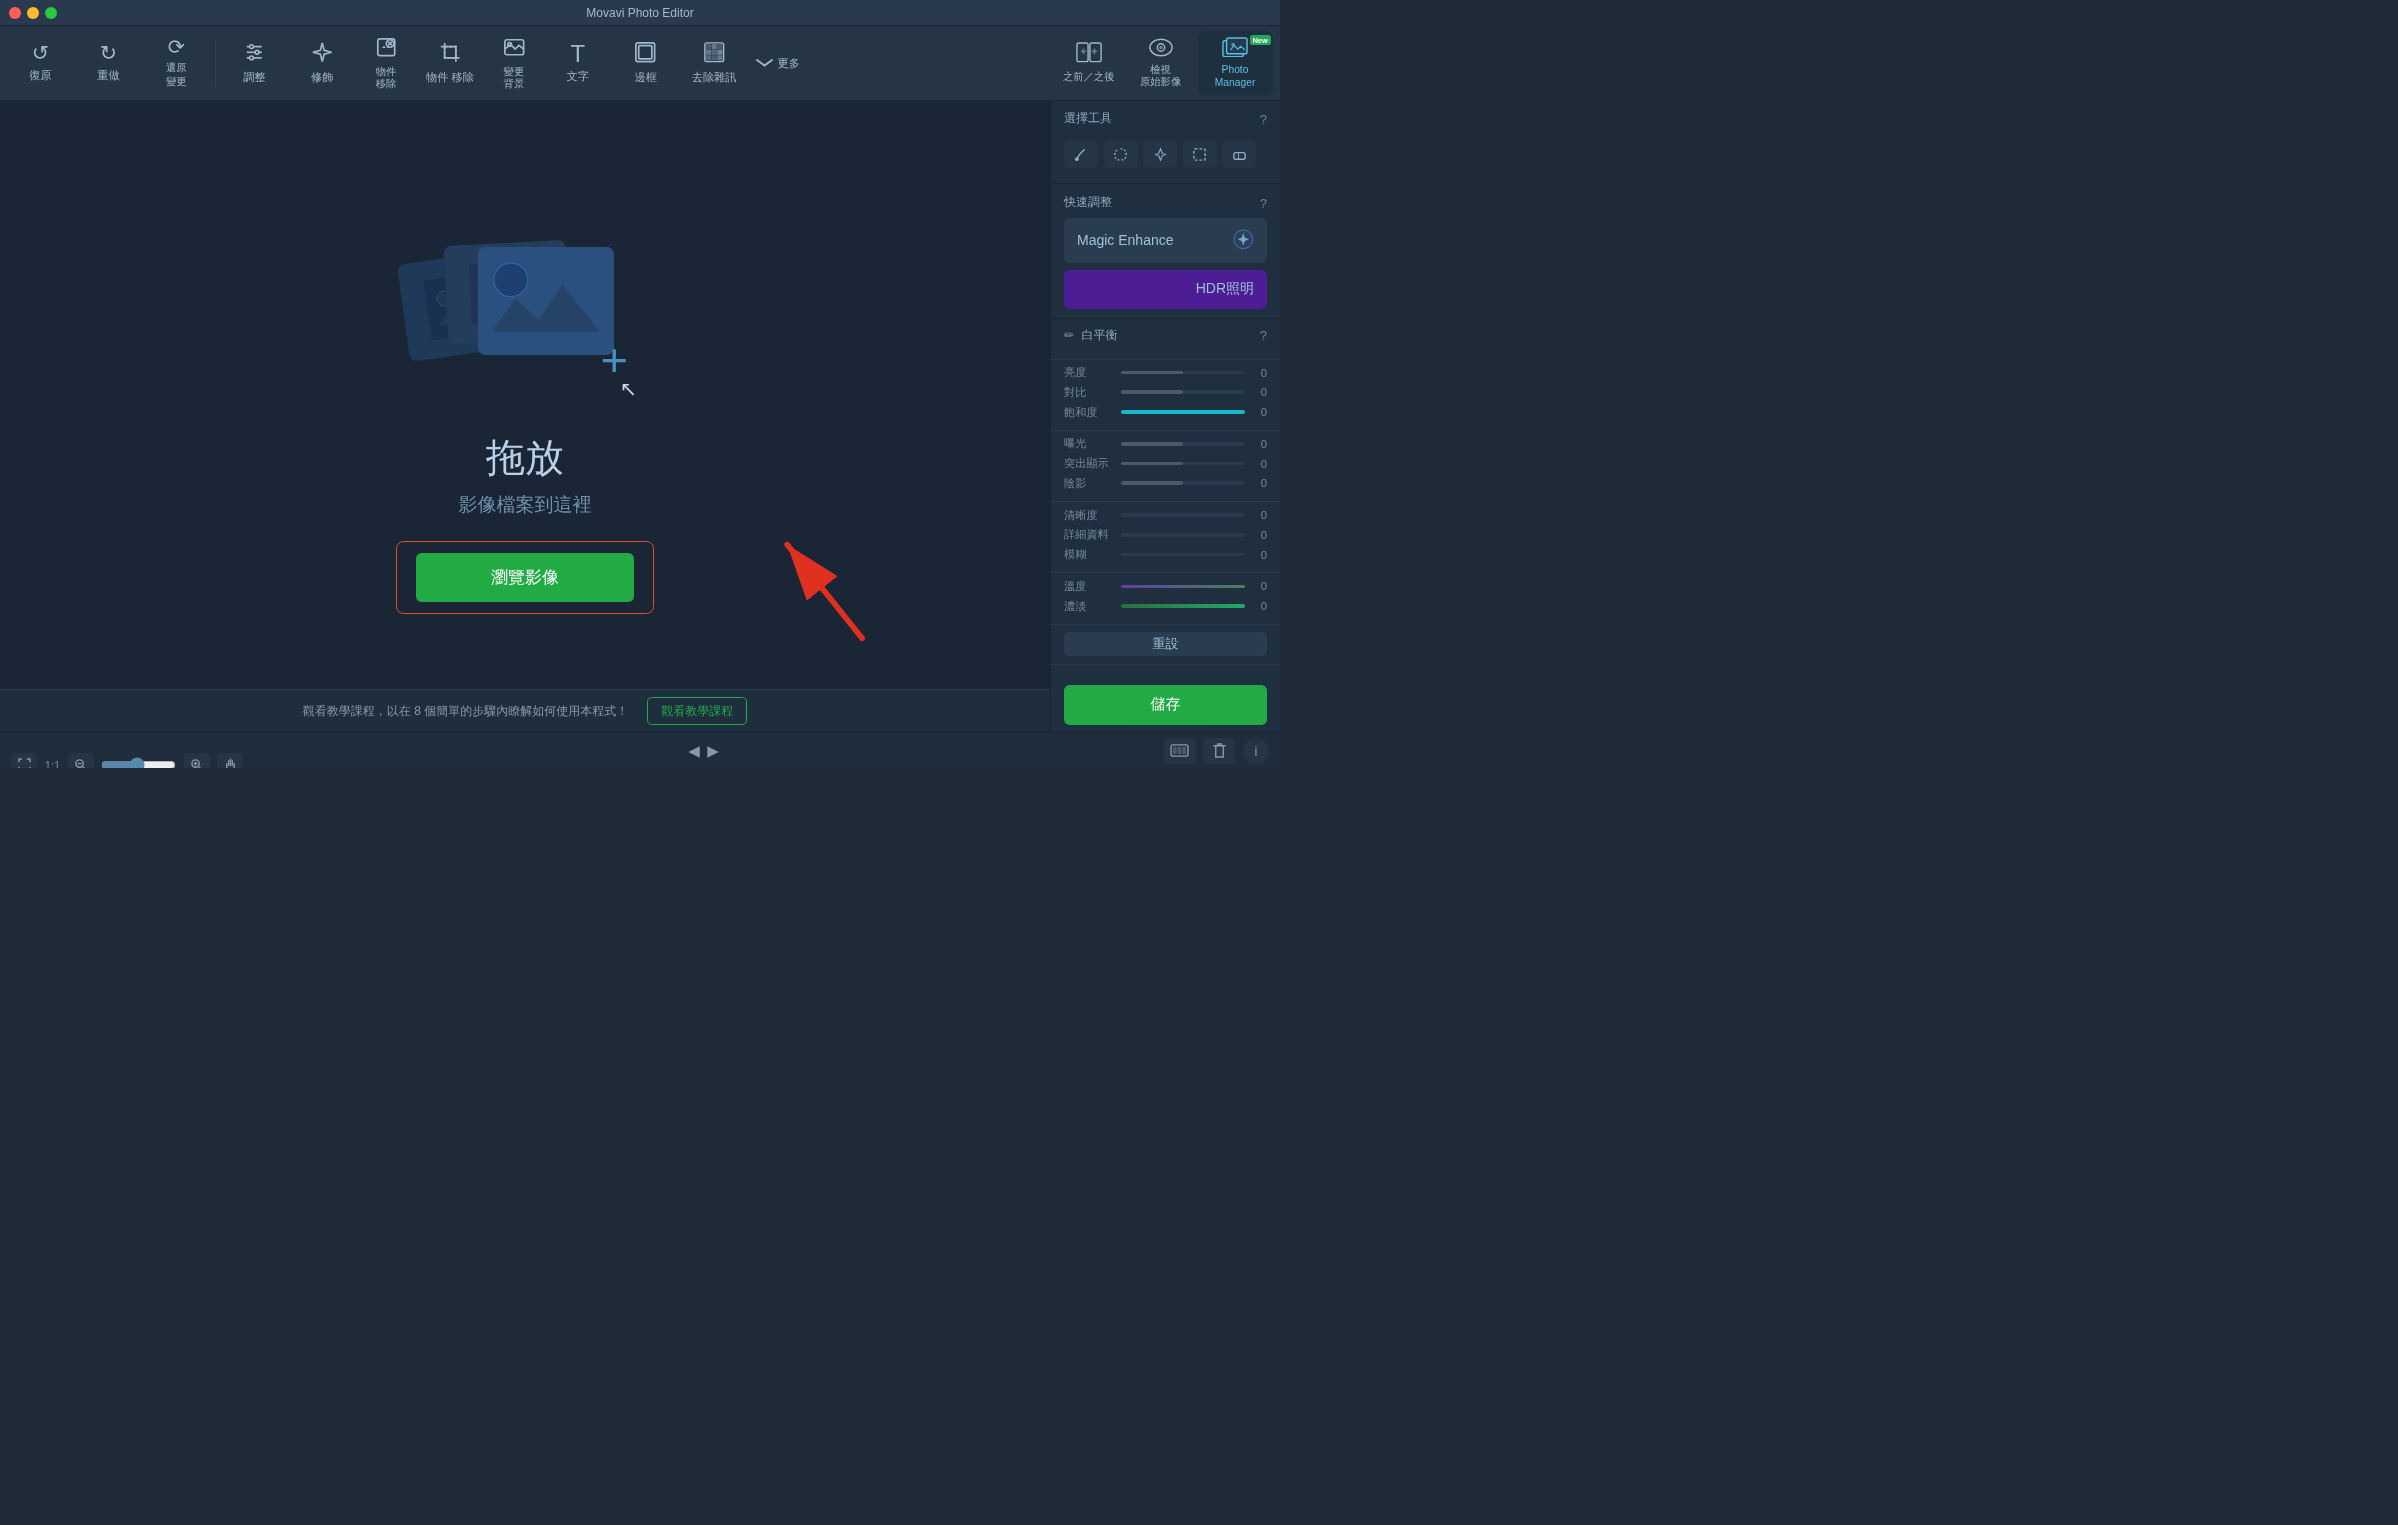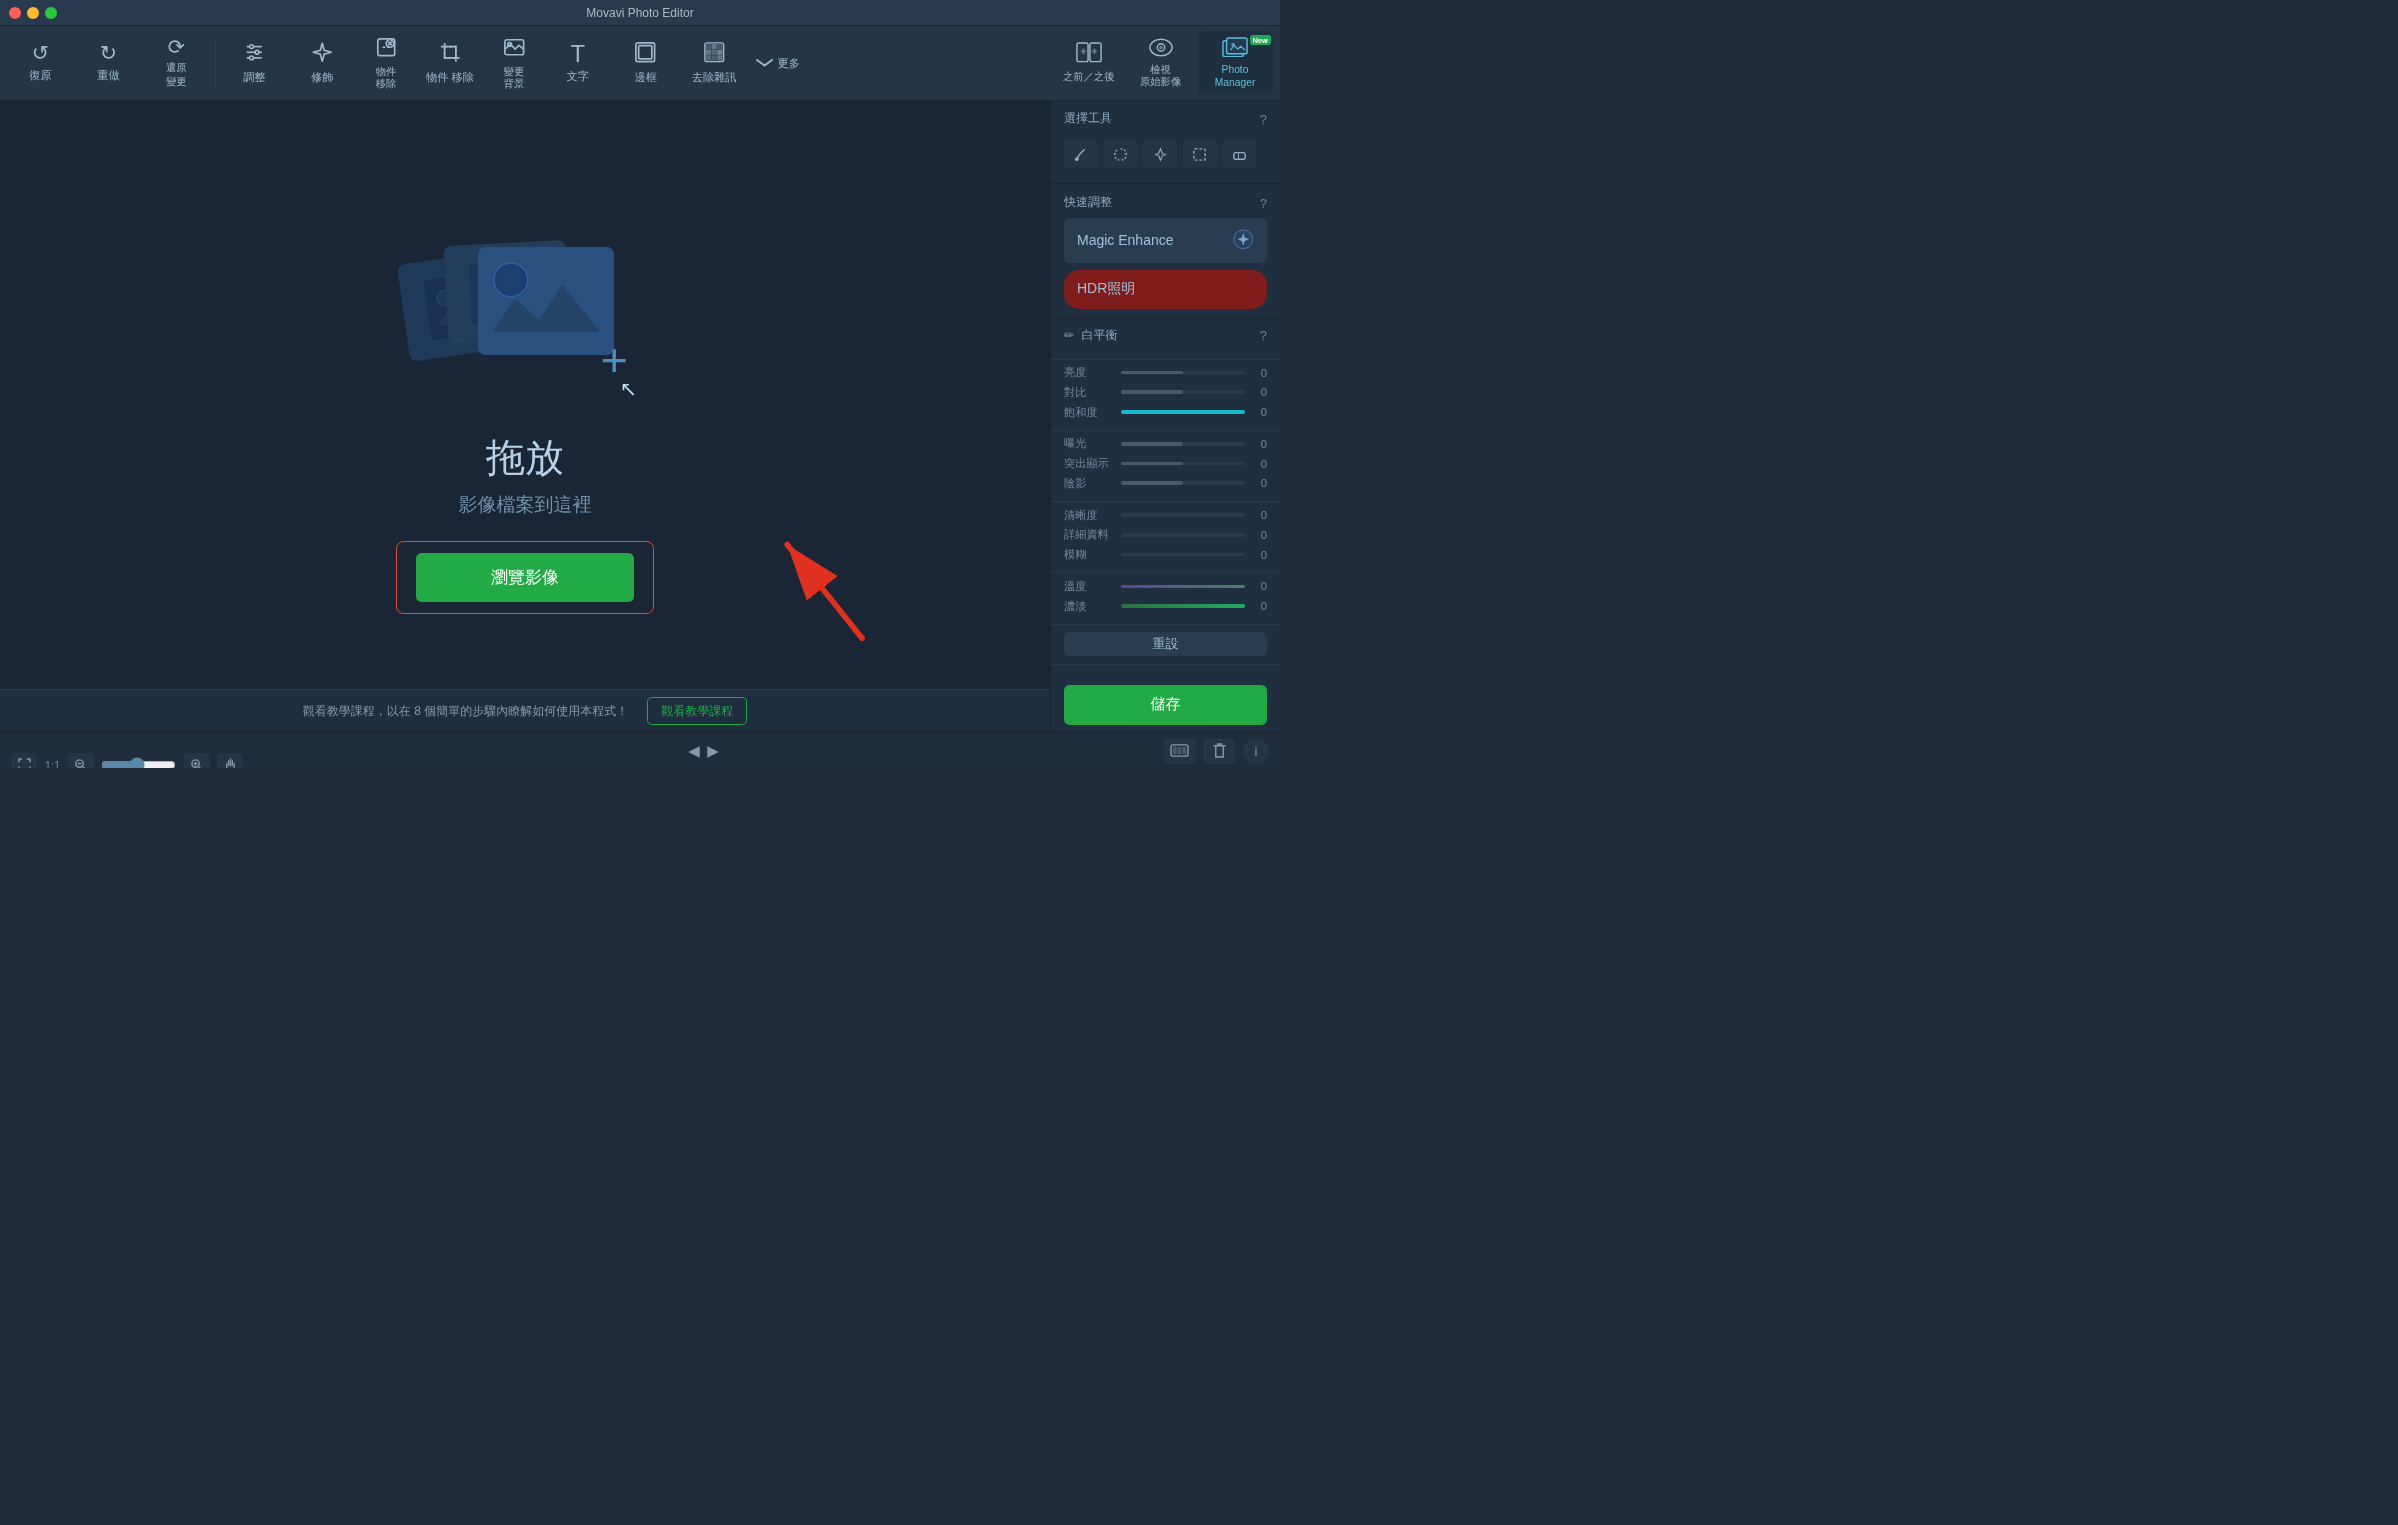--- a/index.html
+++ b/index.html
@@ -320,27 +320,27 @@
       text-align: left;
       cursor: pointer;
       display: flex;
       align-items: center;
       justify-content: space-between;
       margin-bottom: 7.5px;
       font-family: inherit;
     }
     .hdr-btn {
       width: 100%;
-      background: #7f1d1d;
-      border: none;
-      border-radius: 15px;
+      background: #4c1d95;
+      border: none;
+      border-radius: 6px;
       color: #a0c0d8;
       font-size: 14px;
       padding: 10.3px 13px;
-      text-align: left;
+      text-align: right;
       cursor: pointer;
       font-family: inherit;
     }
 
     
     .wb-section {
       padding: 7.5px 13px;
       border-bottom: 0.9px solid #2a3a4e;
     }
     .wb-header {

